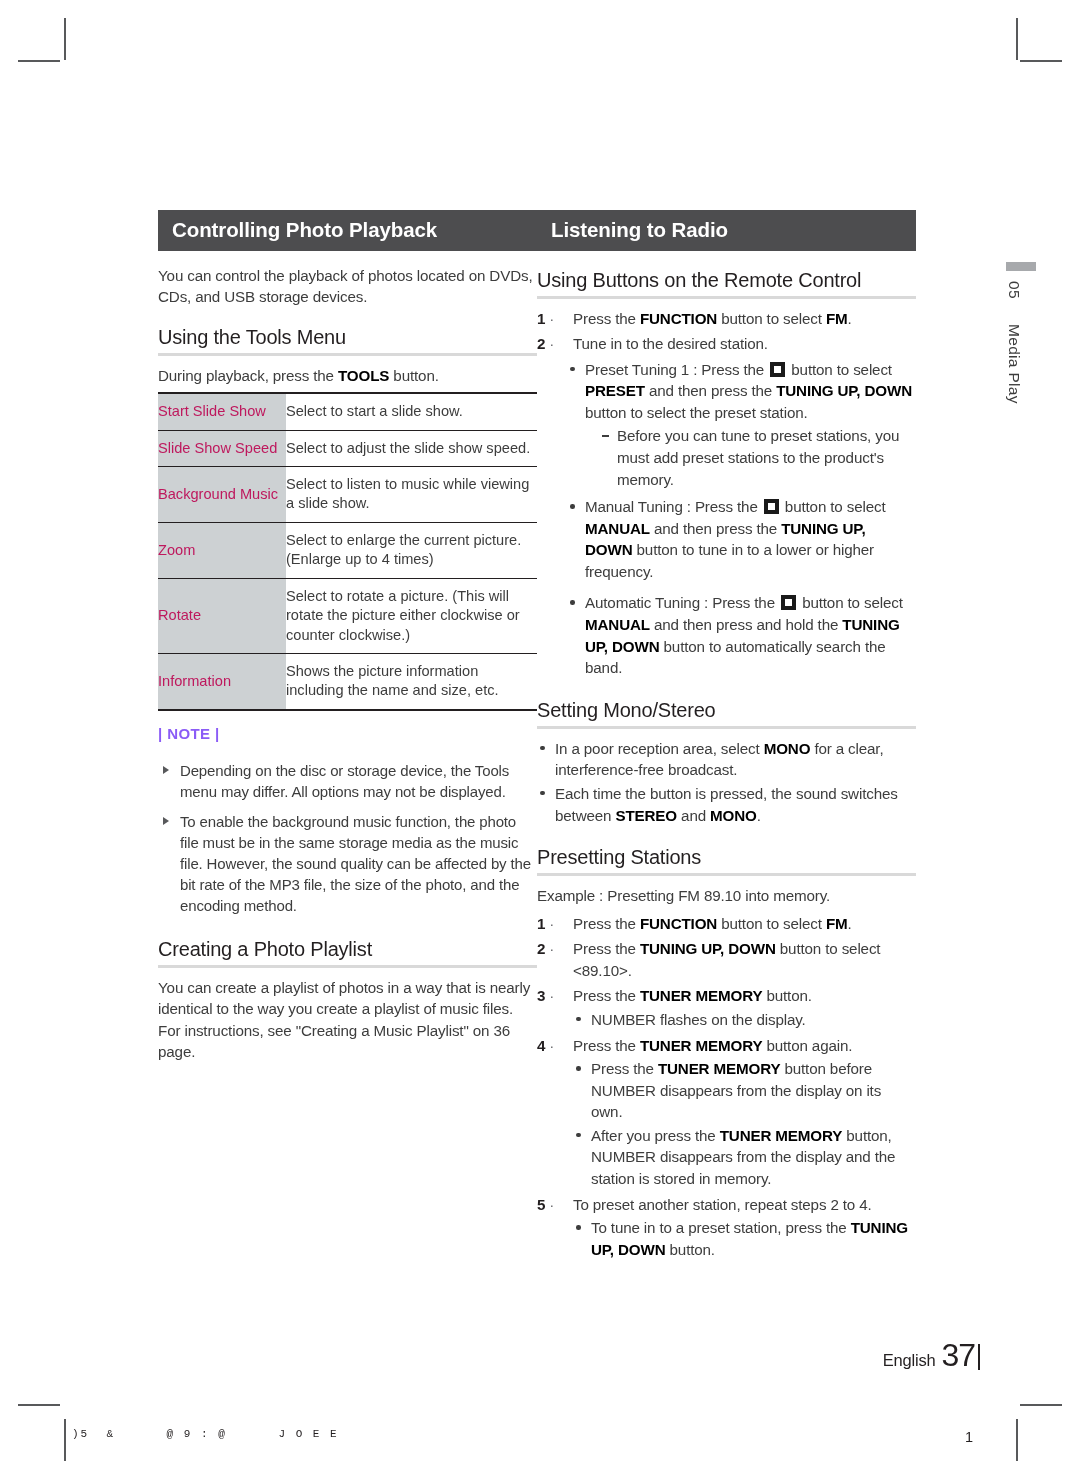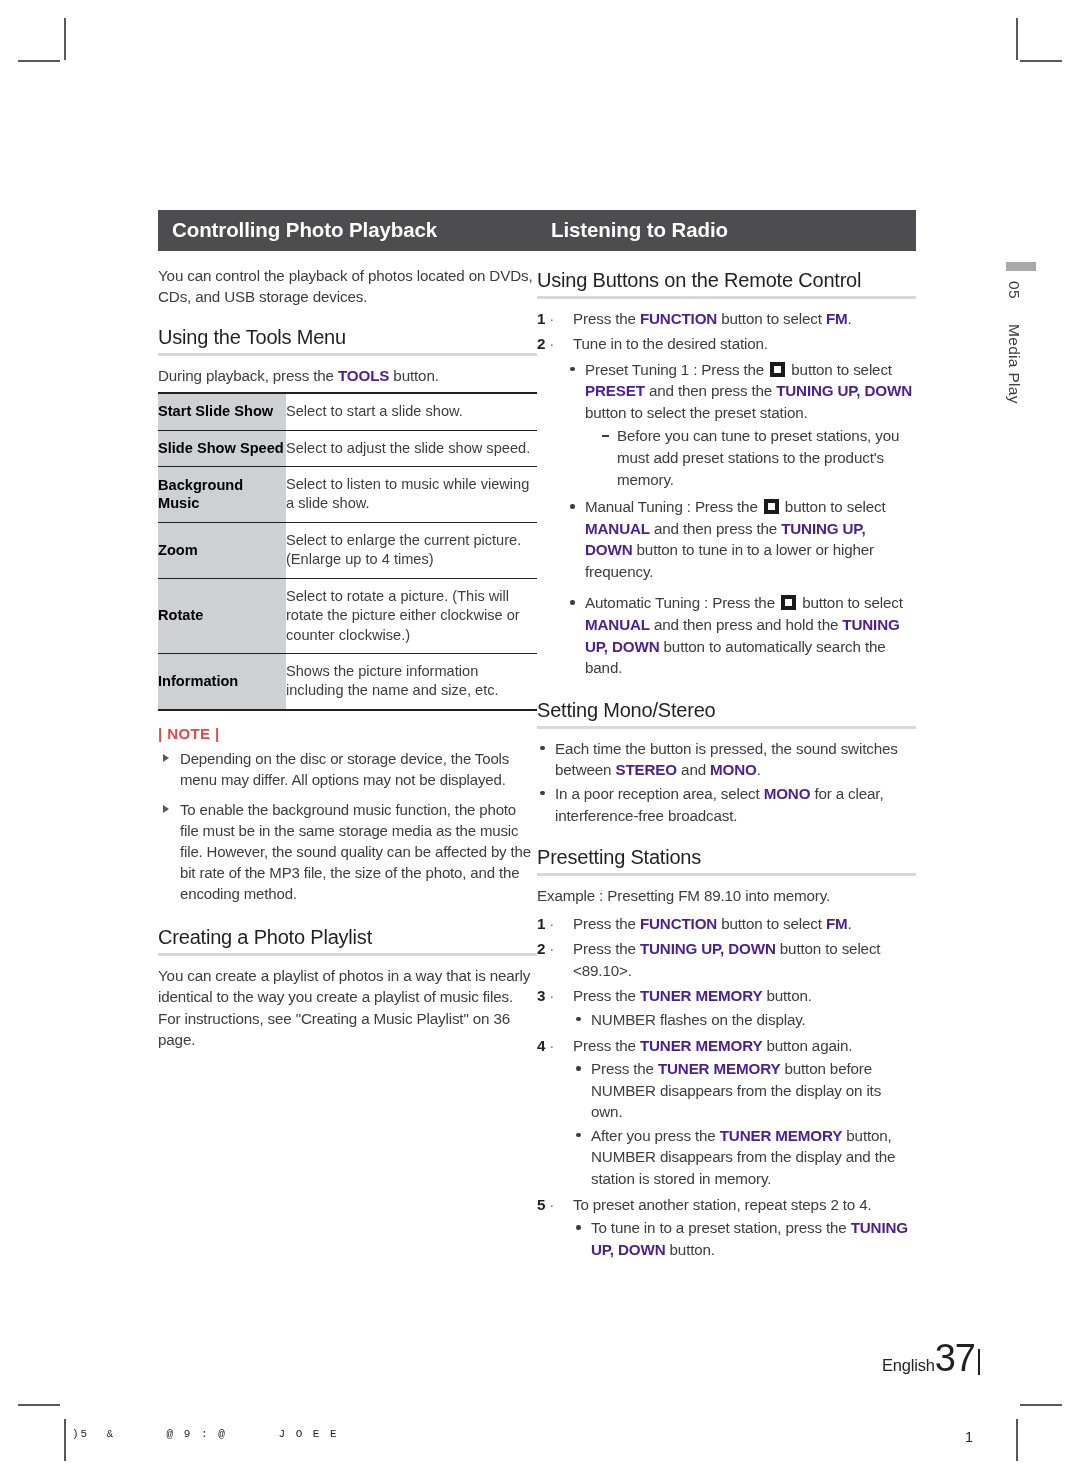--- a/index.html
+++ b/index.html
@@ -65,21 +65,21 @@
   }
 
   p.body {
     font-size: 15.2px;
     line-height: 1.42;
     margin: 0 0 10px 0;
     color: #3d3d3d;
     letter-spacing: -0.15px;
   }
   p.body.tight { margin-bottom: 6px; }
-  .b { font-weight: bold; color: #4c1d95; }
+  .b { font-weight: bold; color: #000000; }
 
   
   table.tools {
     border-collapse: collapse;
     width: 100%;
     margin-top: 4px;
     margin-bottom: 14px;
   }
   table.tools tr { }
   table.tools td {
@@ -87,44 +87,44 @@
     border-bottom: 1px solid #231f20;
     vertical-align: middle;
     padding: 8px 0;
   }
   table.tools tr:first-child td { border-top: 2px solid #231f20; }
   table.tools tr:last-child td { border-bottom: 2px solid #231f20; }
   td.k {
     background: #cdd1d3;
     width: 128px;
     font-size: 14.6px;
-    font-weight: bold;
-    color: #000000;
+    font-weight: normal;
+    color: #be185d;
     padding-left: 12px;
     padding-right: 6px;
     line-height: 1.3;
     border-top-color: #ffffff;
     border-bottom-color: #ffffff;
   }
   table.tools tr:first-child td.k { border-top: 2px solid #231f20; }
   table.tools tr:last-child td.k { border-bottom: 2px solid #231f20; }
   td.v {
     font-size: 14.6px;
     color: #3d3d3d;
     padding-left: 13px;
     padding-right: 4px;
     line-height: 1.33;
   }
 
   
   .note-title {
     font-size: 15px;
     font-weight: bold;
-    color: #ef4444;
-    margin: 2px 0 6px 0;
+    color: #8b5cf6;
+    margin: 2px 0 18px 0;
     letter-spacing: 0.4px;
   }
   ul.notes {
     list-style: none;
     margin: 0;
     padding: 0;
   }
   ul.notes li {
     position: relative;
     padding-left: 22px;
@@ -250,23 +250,24 @@
     top: 1337px;
     text-align: right;
     white-space: nowrap;
   }
   .pagefoot .lang {
     font-size: 16.5px;
     color: #231f20;
     letter-spacing: -0.2px;
   }
   .pagefoot .pnum {
-    font-size: 38px;
+    font-size: 32px;
     color: #231f20;
     letter-spacing: -1px;
+    margin-left: 6px;
   }
   .pagefoot .edge {
     display: inline-block;
     width: 2px; height: 26px;
     background: #231f20;
     vertical-align: -4px;
     margin-left: 3px;
   }
 
   
@@ -413,25 +414,25 @@
         </li>
       </ul>
 
       <h2 class="subhead" style="margin-top:20px;">Setting Mono/Stereo</h2>
       <div class="subrule"></div>
 
 
       <ul class="dots">
         <li>
           <span class="dotm"></span>
+          <span>In a poor reception area, select </span><span class="b">MONO</span><span> for a clear, interference-free broadcast.</span>
+        </li>
+        <li>
+          <span class="dotm"></span>
           <span>Each time the button is pressed, the sound switches between </span><span class="b">STEREO</span><span> and </span><span class="b">MONO</span><span>.</span>
-        </li>
-        <li>
-          <span class="dotm"></span>
-          <span>In a poor reception area, select </span><span class="b">MONO</span><span> for a clear, interference-free broadcast.</span>
         </li>
       </ul>
 
       <h2 class="subhead" style="margin-top:20px;">Presetting Stations</h2>
       <div class="subrule"></div>
 
       <p class="body tight">Example : Presetting FM 89.10 into memory.</p>
 
       <ol class="steps">
 

